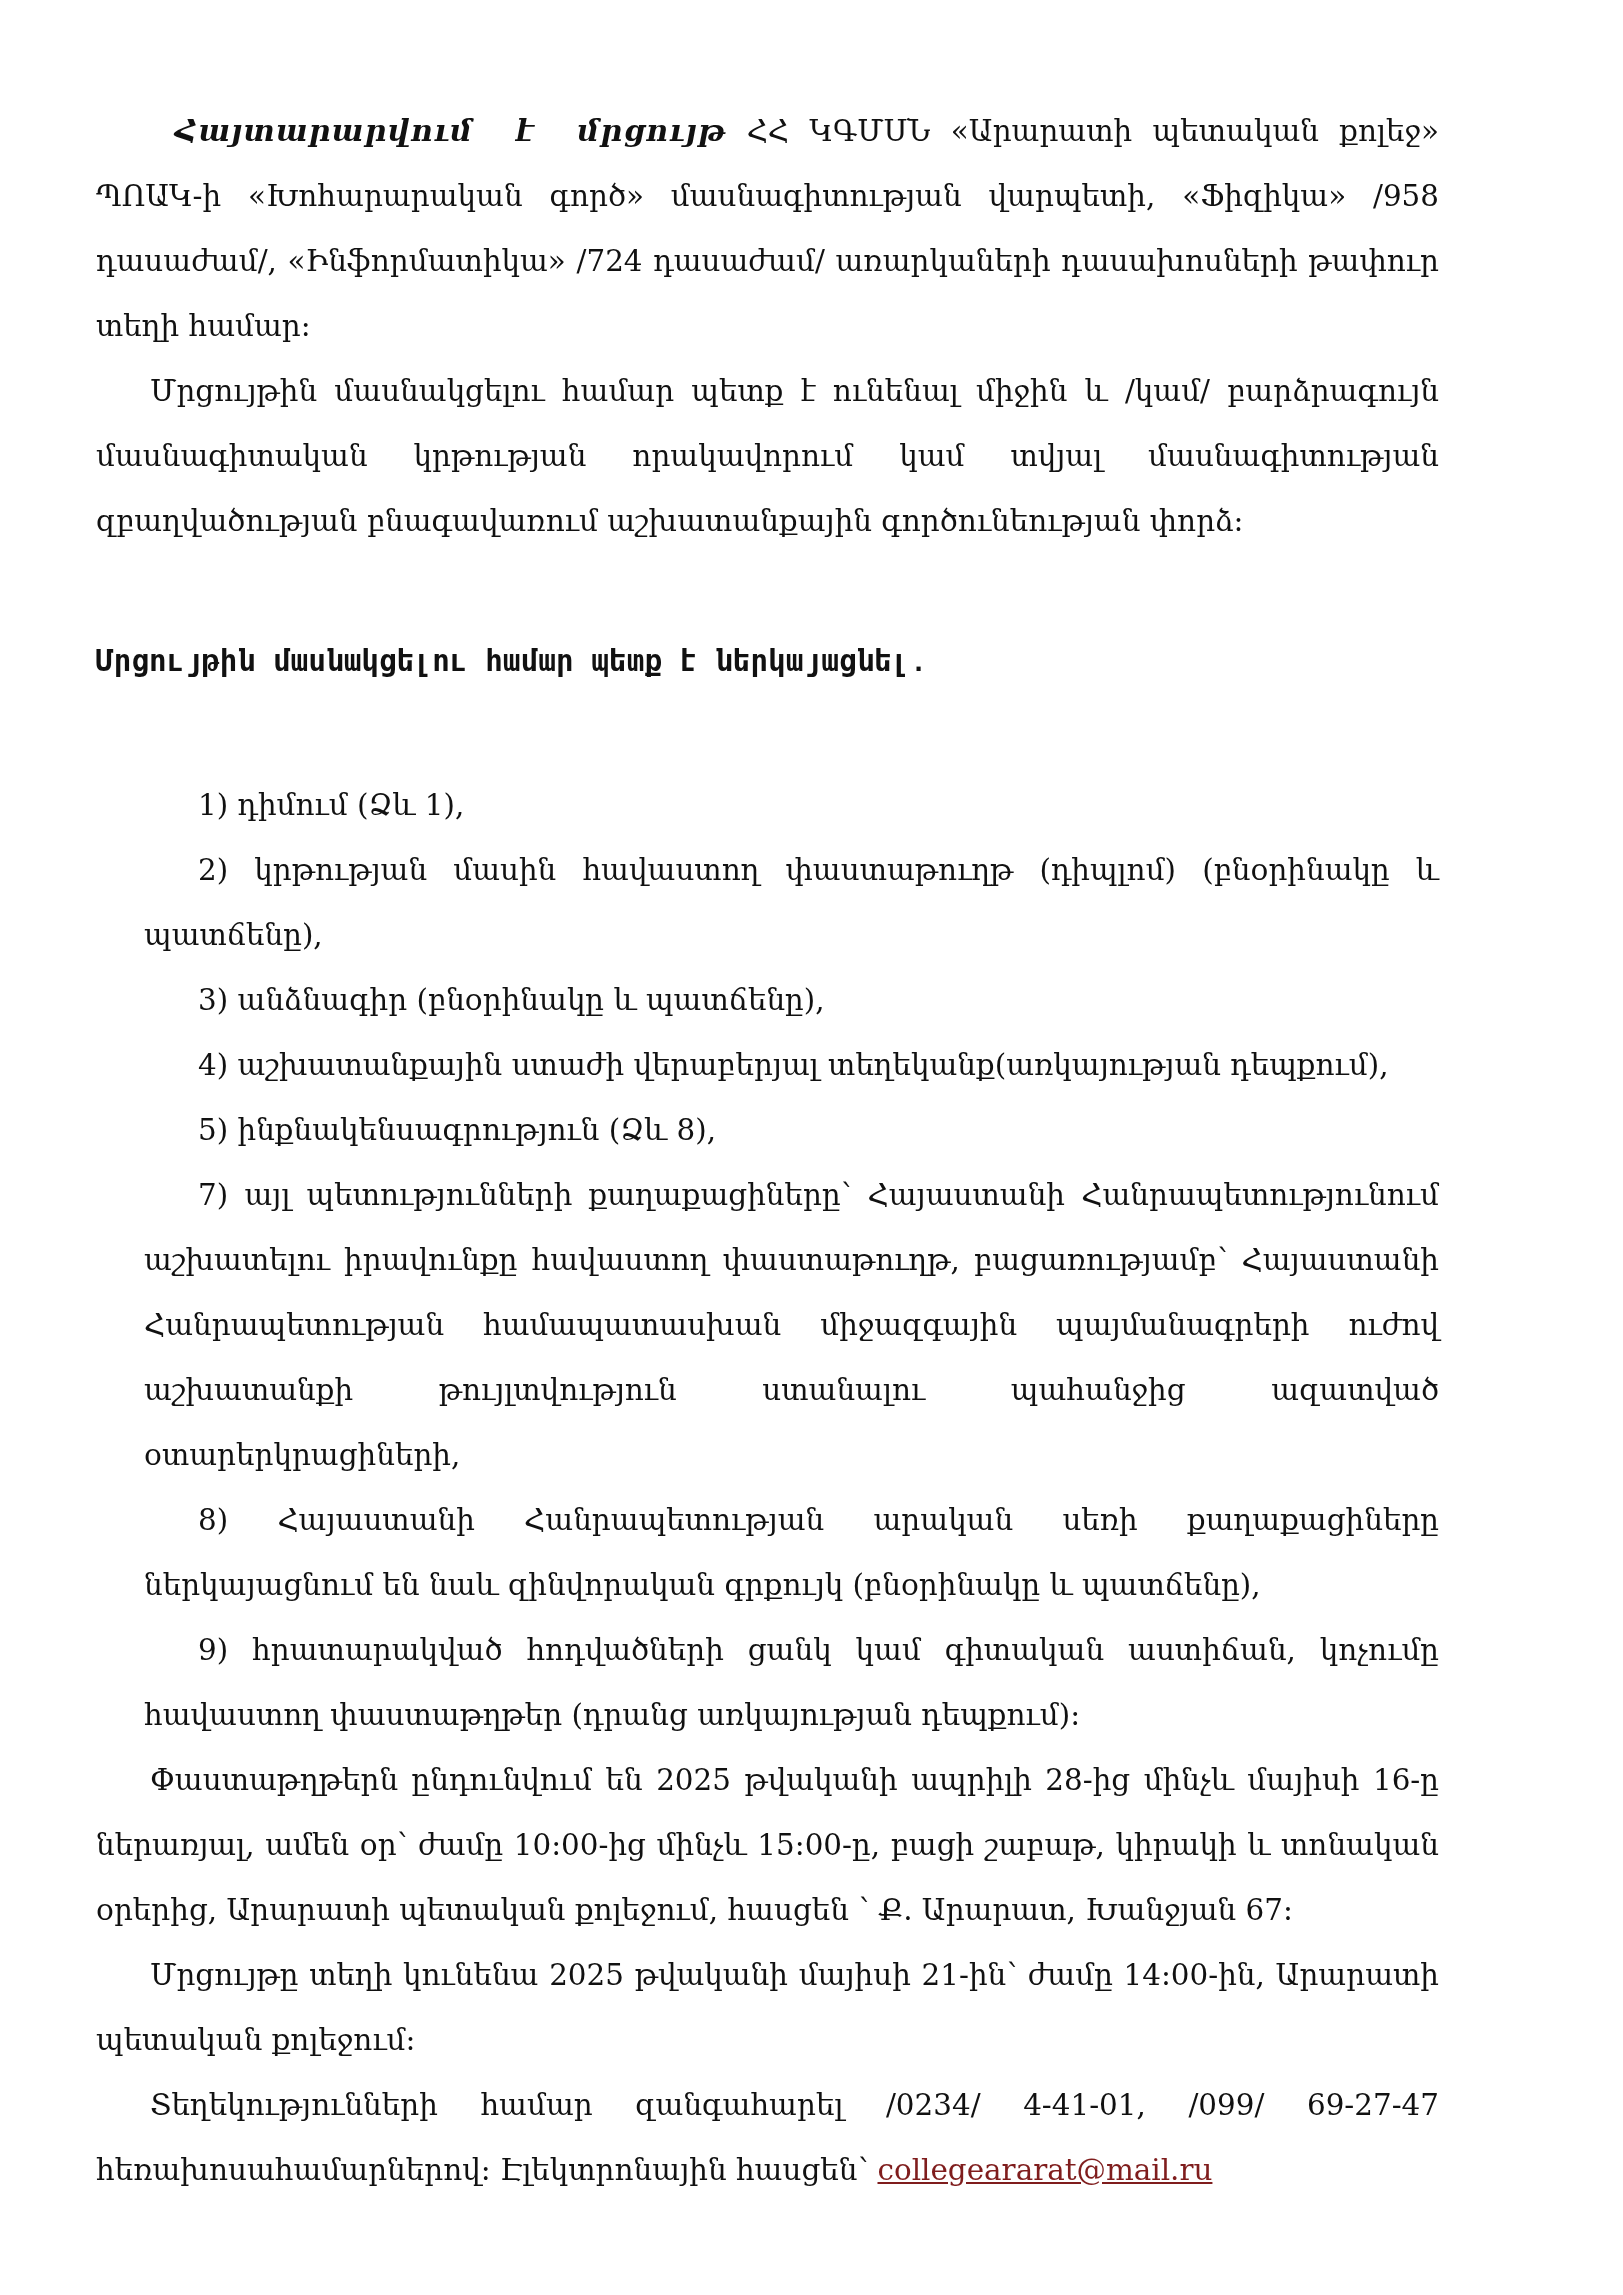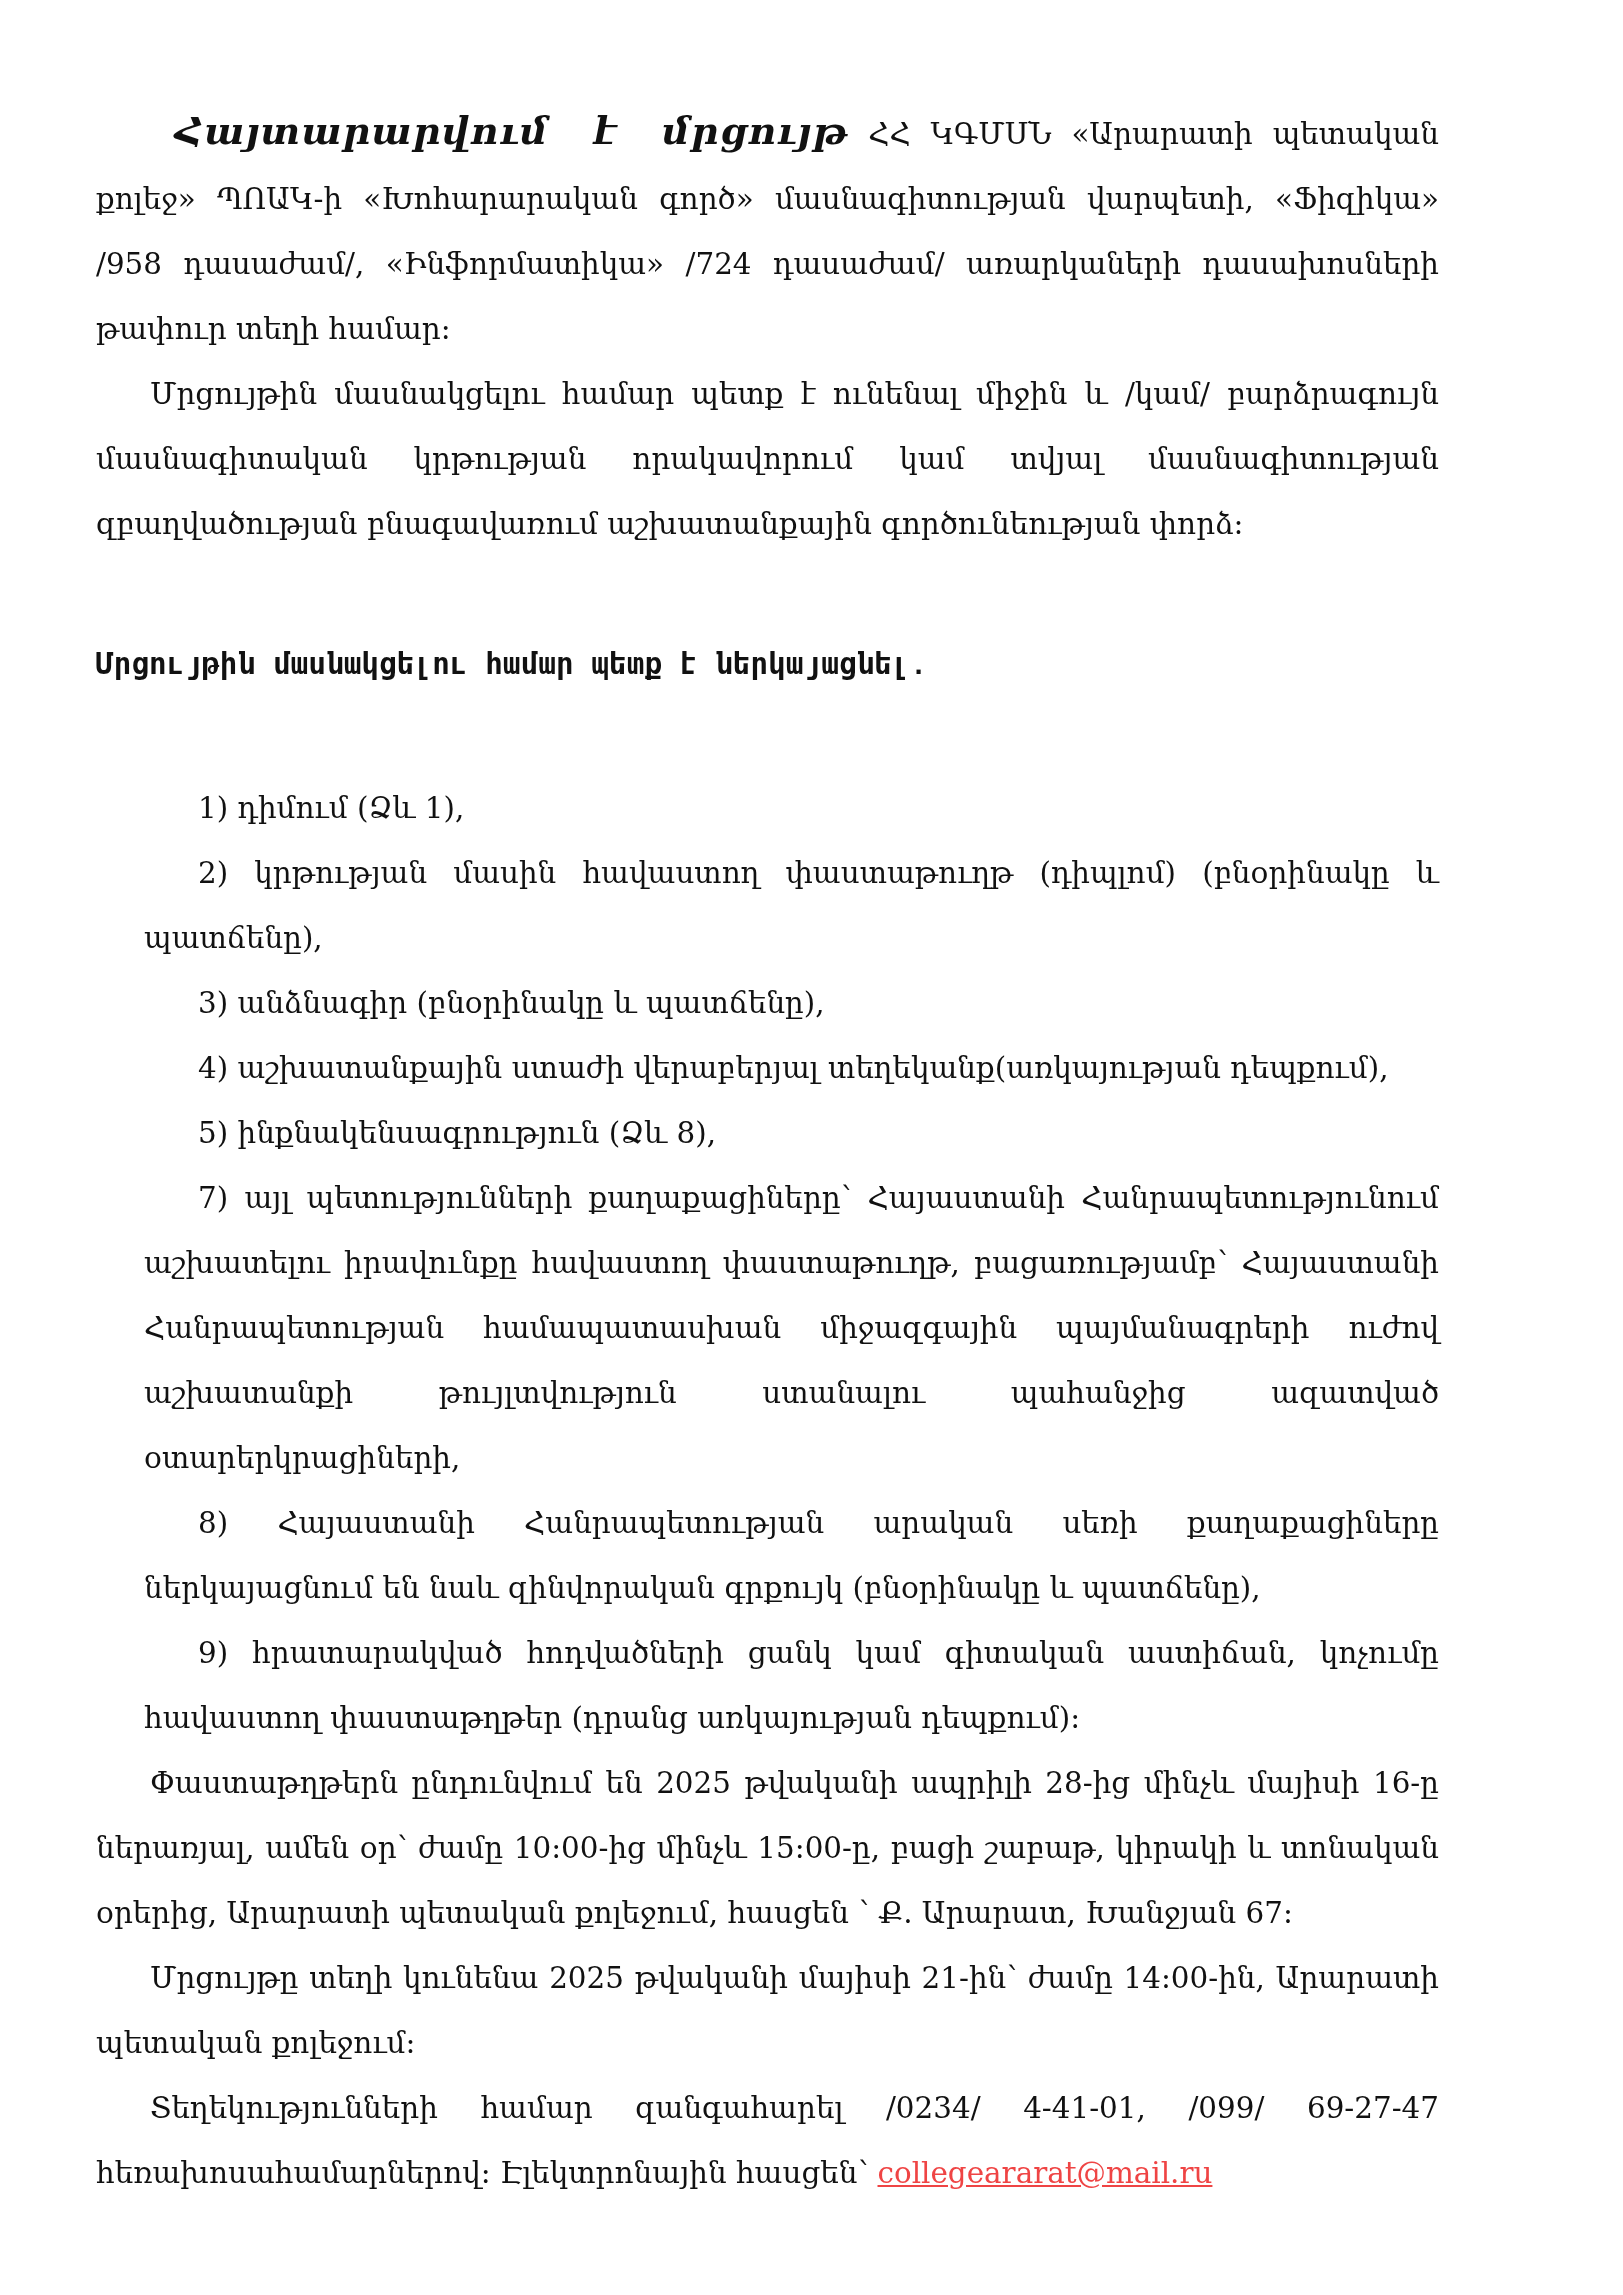--- a/index.html
+++ b/index.html
@@ -13,33 +13,33 @@
     font-size: 29.4px;
     color: #111111;
     line-height: 65px;
   }
   p { margin: 0; text-align: justify; }
   .indent { text-indent: 54px; }
   .indent-title { text-indent: 79px; }
   .title-strong {
     font-style: italic;
     font-weight: bold;
-    font-size: 38px;
+    font-size: 30px;
     letter-spacing: 1.3px;
     word-spacing: 19.6px;
   }
   .section-head {
     font-weight: bold;
     margin-top: 77px;
     margin-bottom: 77px;
     font-family: Liberation Mono, monospace;
   }
   .list-item { text-indent: 54px; margin-left: 48px; }
   a.email {
-    color: #ef4444;
+    color: #7f1d1d;
     text-decoration: underline;
   }
 </style>
 </head>
 <body>
 
 <div class="page">
 
   <p class="indent-title"><span class="title-strong">Հայտարարվում է մրցույթ</span><span> ՀՀ ԿԳՄՍՆ «Արարատի պետական քոլեջ» ՊՈԱԿ-ի «Խոհարարական գործ» մասնագիտության վարպետի, «Ֆիզիկա» /958 դասաժամ/, «Ինֆորմատիկա»  /724 դասաժամ/ առարկաների դասախոսների թափուր տեղի  համար:</span></p>
 

